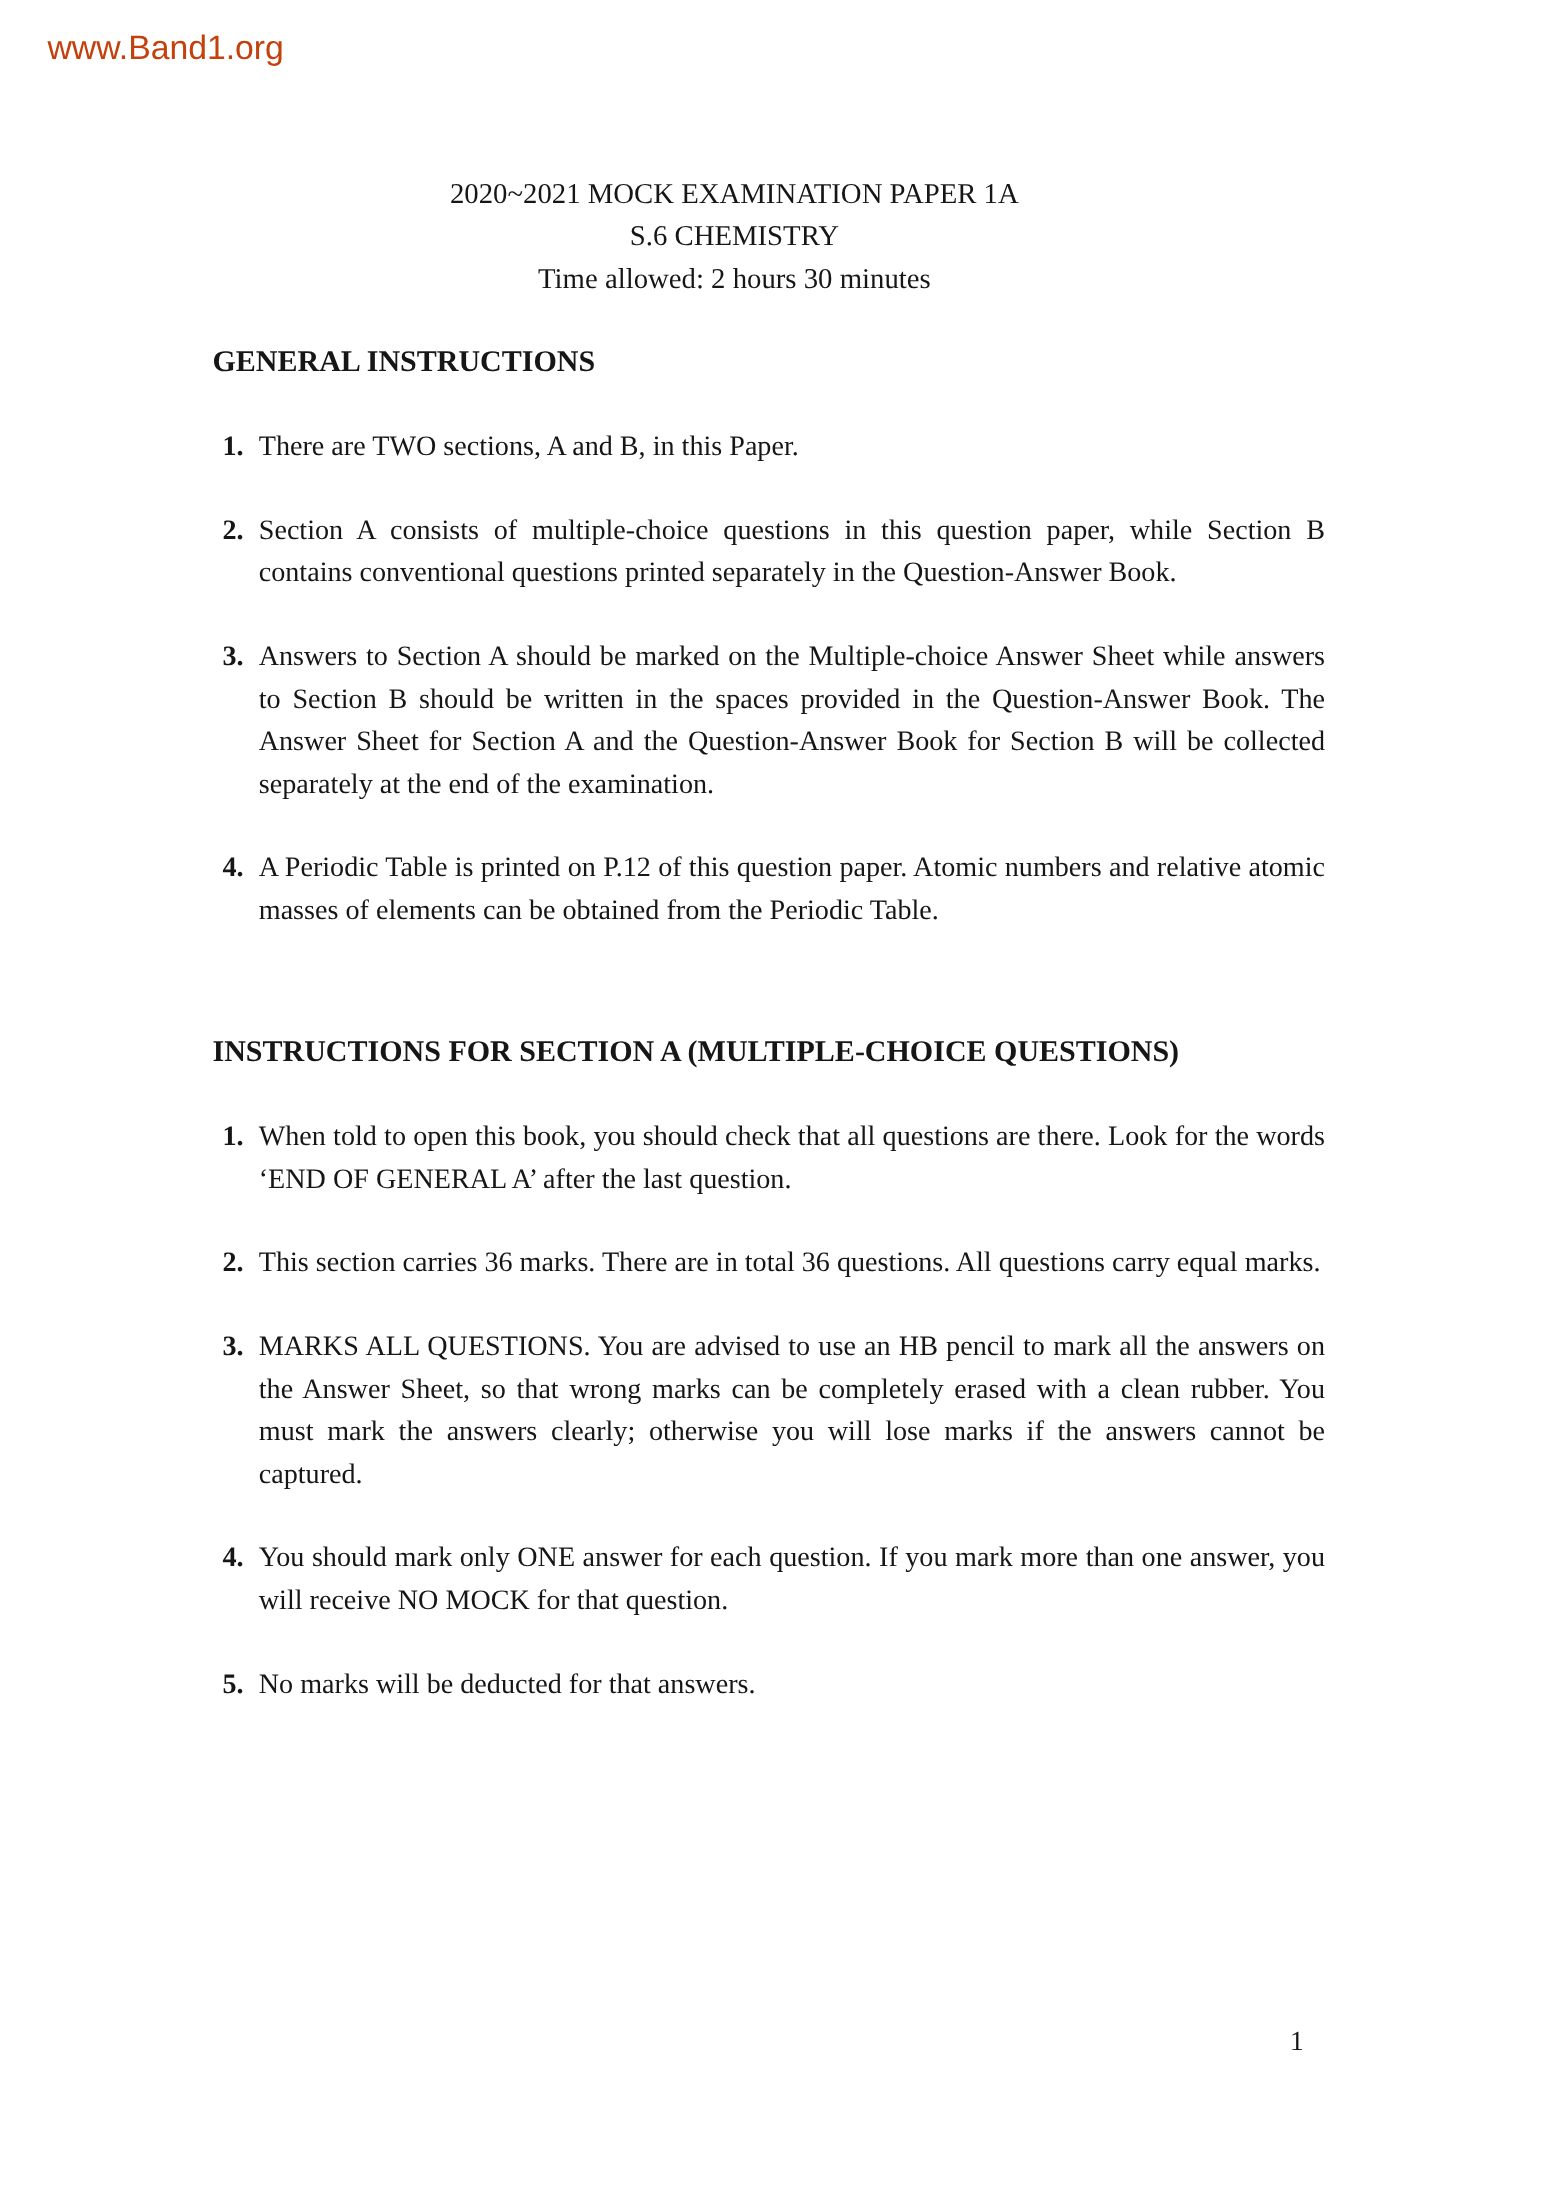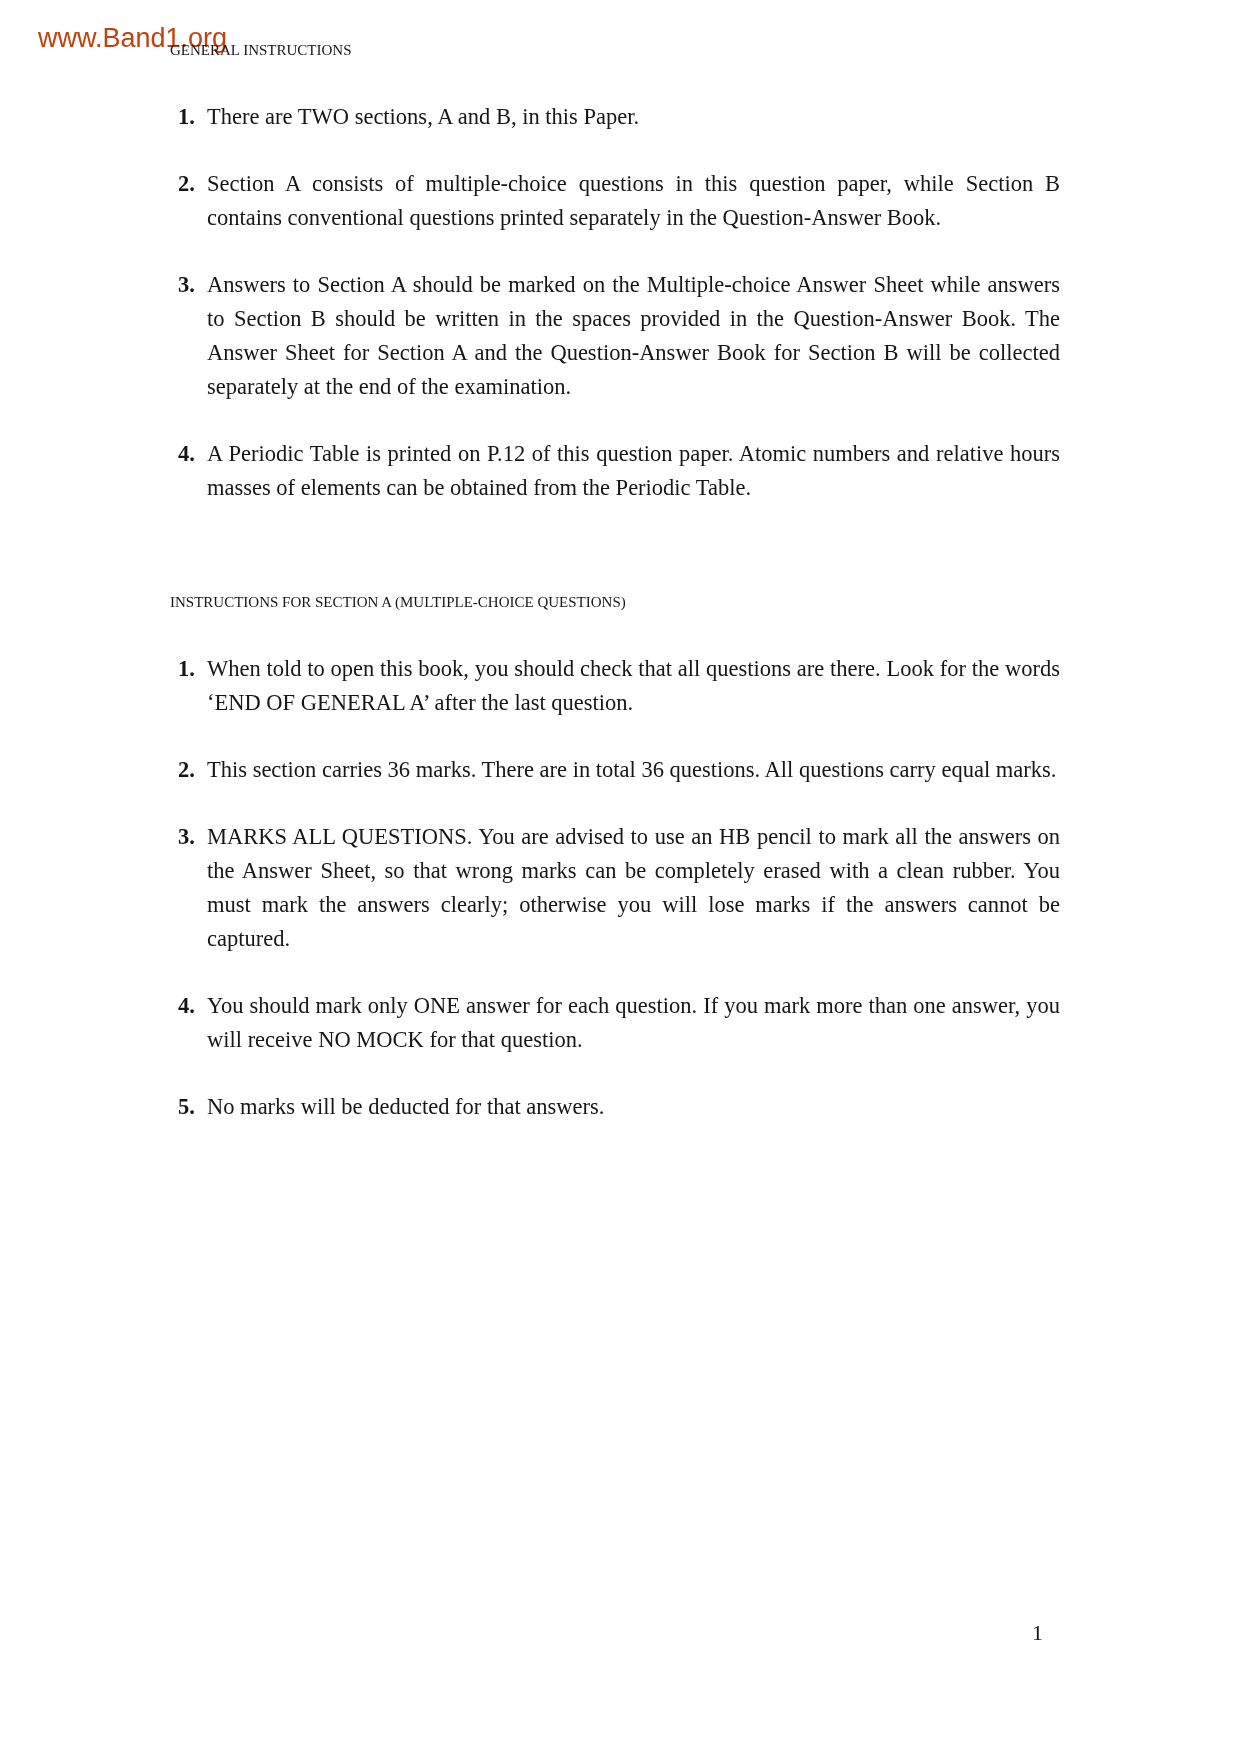--- a/index.html
+++ b/index.html
@@ -32,23 +32,23 @@
   }
   .title-block {
     margin-top: 138px;
     text-align: center;
     padding-right: 55px;
     font-size: 23px;
     line-height: 34px;
   }
   .heading {
     margin: 33px 0 0 0;
-    font-size: 15px;
+    font-size: 24px;
     line-height: 34px;
-    font-weight: normal;
+    font-weight: bold;
   }
   .heading.section-a {
     margin-top: 80px;
   }
   ol.list {
     list-style: none;
     margin: 0;
     padding: 0 0 0 8px;
   }
   li.item {
@@ -76,39 +76,44 @@
     line-height: 34px;
   }
 </style>
 </head>
 <body>
 
 <div class="watermark">www.Band1.org</div>
 
 <div class="content">
 
+  <div class="title-block">
+    <div>2020~2021 MOCK EXAMINATION PAPER 1A</div>
+    <div>S.6 CHEMISTRY</div>
+    <div>Time allowed: 2 hours 30 minutes</div>
+  </div>
 
   <div class="heading">GENERAL INSTRUCTIONS</div>
 
   <ol class="list">
       <li class="item">
         <span class="num">1.</span>
         <p class="body">There are <b>TWO</b> sections, A and B, in this Paper.</p>
       </li>
       <li class="item">
         <span class="num">2.</span>
         <p class="body">Section A consists of multiple-choice questions in this question paper, while Section B contains conventional questions printed separately in the Question-Answer Book.</p>
       </li>
       <li class="item">
         <span class="num">3.</span>
         <p class="body">Answers to Section A should be marked on the Multiple-choice Answer Sheet while answers to Section B should be written in the spaces provided in the Question-Answer Book. <b>The Answer Sheet for Section A and the Question-Answer Book for Section B will be collected separately at the end of the examination.</b></p>
       </li>
       <li class="item">
         <span class="num">4.</span>
-        <p class="body">A Periodic Table is printed on P.12 of this question paper. Atomic numbers and relative hours masses of elements can be obtained from the Periodic Table.</p>
+        <p class="body">A Periodic Table is printed on P.12 of this question paper. Atomic numbers and relative atomic masses of elements can be obtained from the Periodic Table.</p>
       </li>
     </ol>
 
   <div class="heading section-a">INSTRUCTIONS FOR SECTION A (MULTIPLE-CHOICE QUESTIONS)</div>
 
   <ol class="list">
       <li class="item">
         <span class="num">1.</span>
         <p class="body">When told to open this book, you should check that all questions are there. Look for the words <b>‘END OF GENERAL A’</b> after the last question.</p>
       </li>

